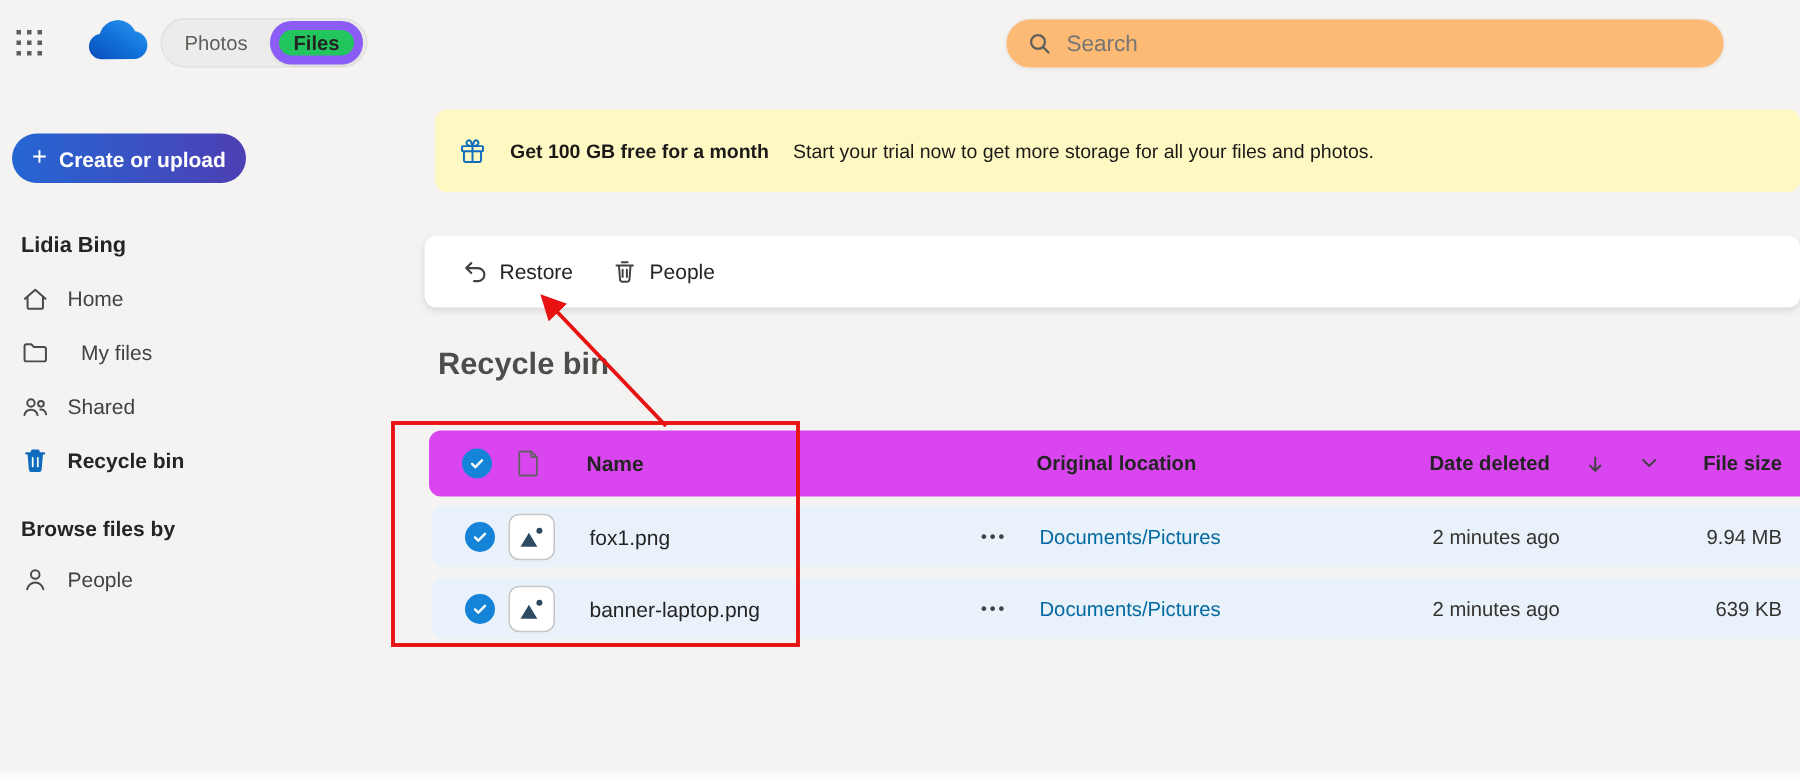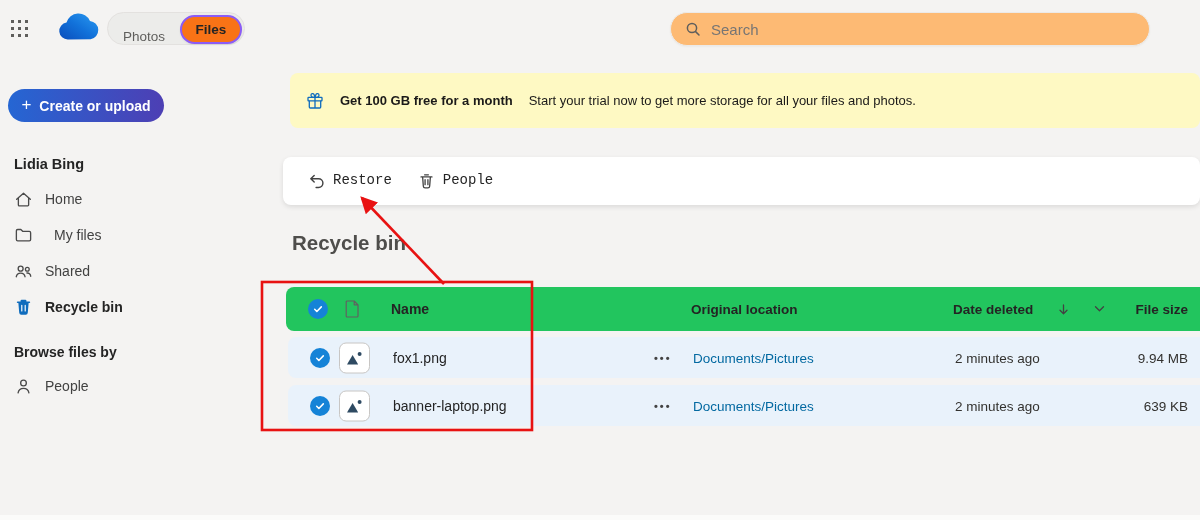--- a/index.html
+++ b/index.html
@@ -7,23 +7,23 @@
   body { font-family:"Liberation Sans", sans-serif; background:#f4f3f2; position:relative; overflow:hidden; }
 
   
   .waffle { position:absolute; left:11px; top:20px; width:20px; height:20px;
             display:grid; grid-template-columns:repeat(3,3px); grid-template-rows:repeat(3,3px);
             gap:4px; cursor:pointer; }
   .waffle span { background:#5f5e5c; width:3px; height:3px; }
   .cloud-logo { position:absolute; left:56px; top:12px; }
   .toggle { position:absolute; left:107px; top:12px; width:138px; height:33px;
             background:#ececea; border:1px solid #e3e1df; border-radius:17px;
-            display:flex; align-items:flex-end; }
+            display:flex; align-items:center; }
   .toggle .opt-photos { flex:1; text-align:center; font-size:13.5px; color:#5f5e5c; cursor:pointer; }
-  .toggle .opt-files { width:62px; height:29px; margin-right:2px; background:#f97316; border:2px solid #8b5cf6;
+  .toggle .opt-files { width:62px; height:29px; margin-right:2px; background:#22c55e; border:6px solid #8b5cf6;
             border-radius:15px; box-shadow:0 1px 2px rgba(0,0,0,.08); display:flex; align-items:center;
             justify-content:center; font-size:13.5px; font-weight:700; color:#242424; cursor:pointer; }
   .searchbox { position:absolute; left:670px; top:12px; width:480px; height:34px; background:#fdba74;
             border:1px solid #eceae8; border-radius:17px; display:flex; align-items:center;
             padding:0 14px; box-shadow:0 1px 2px rgba(0,0,0,.04); }
   .searchbox svg { flex:0 0 auto; margin-right:10px; }
   .searchbox input { border:none; outline:none; flex:1; font-size:15px; color:#242424; background:transparent;
             font-family:"Liberation Sans", sans-serif; }
   .searchbox input::placeholder { color:#767574; }
 
@@ -40,27 +40,27 @@
   .section-header { position:absolute; left:14px; top:344px; font-size:14px; font-weight:700; color:#242424; }
 
   
   .banner { position:absolute; left:290px; top:73px; width:910px; height:55px; background:#fef9c3;
             border-radius:8px; display:flex; align-items:center; padding:0 16px; gap:8px; }
   .banner .b-title { font-size:13px; font-weight:700; color:#1b1a19; margin-left:8px; }
   .banner .b-sub { font-size:13px; color:#1b1a19; margin-left:8px; }
   .toolbar { position:absolute; left:283px; top:157px; width:917px; height:48px; background:#fff;
             border-radius:8px; box-shadow:0 2px 5px rgba(0,0,0,.10); display:flex; align-items:center;
             padding:0 14px; gap:6px; }
-  .tool-btn { display:flex; gap:8px; padding:6px 10px; border-radius:5px;
+  .tool-btn { display:flex; align-items:center; gap:8px; padding:6px 10px; border-radius:5px;
             cursor:pointer; font-size:14px; color:#242424; background:transparent; border:none;
-            font-family:Liberation Mono, monospace; }
+            font-family:Liberation Sans, sans-serif; }
   .page-title { position:absolute; left:292px; top:231px; font-size:20.5px; font-weight:700; color:#4e4d4b; }
 
   
-  .thead { position:absolute; left:286px; top:287px; width:914px; height:44px; background:#22c55e;
+  .thead { position:absolute; left:286px; top:287px; width:914px; height:44px; background:#d946ef;
             border-radius:8px 0 0 8px; }
   .trow  { position:absolute; left:288px; width:912px; height:41px; background:#e9f2fb;
             border-radius:8px 0 0 8px; cursor:pointer; }
   .row1 { top:337px;text-align:center; } .row2 { top:385px; }
   .cell { position:absolute; top:50%; transform:translateY(-50%); white-space:nowrap; }
   .check-circle { left:22px; width:20px; height:20px; border-radius:50%; background:#1583d7;
             display:flex; align-items:center; justify-content:center; cursor:pointer; }
   .col-icon { left:59px; }
   .img-tile { left:51px; width:31px; height:31px; background:#fff; border:1.5px solid #c8c6c4;
             border-radius:7px; display:flex; align-items:center; justify-content:center; }

